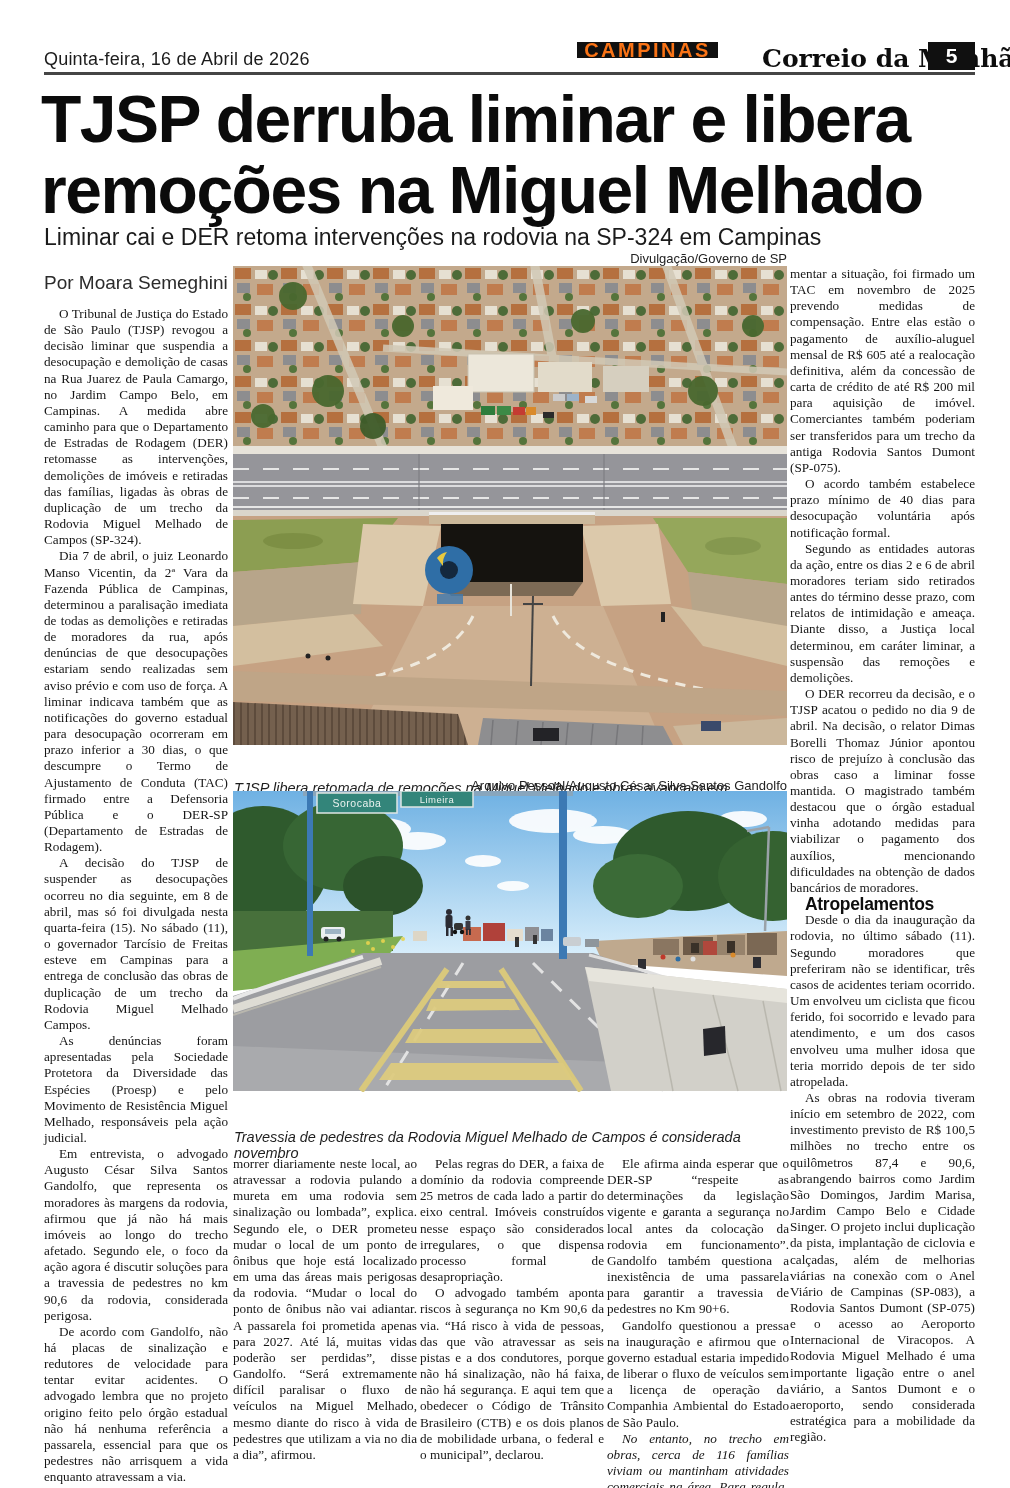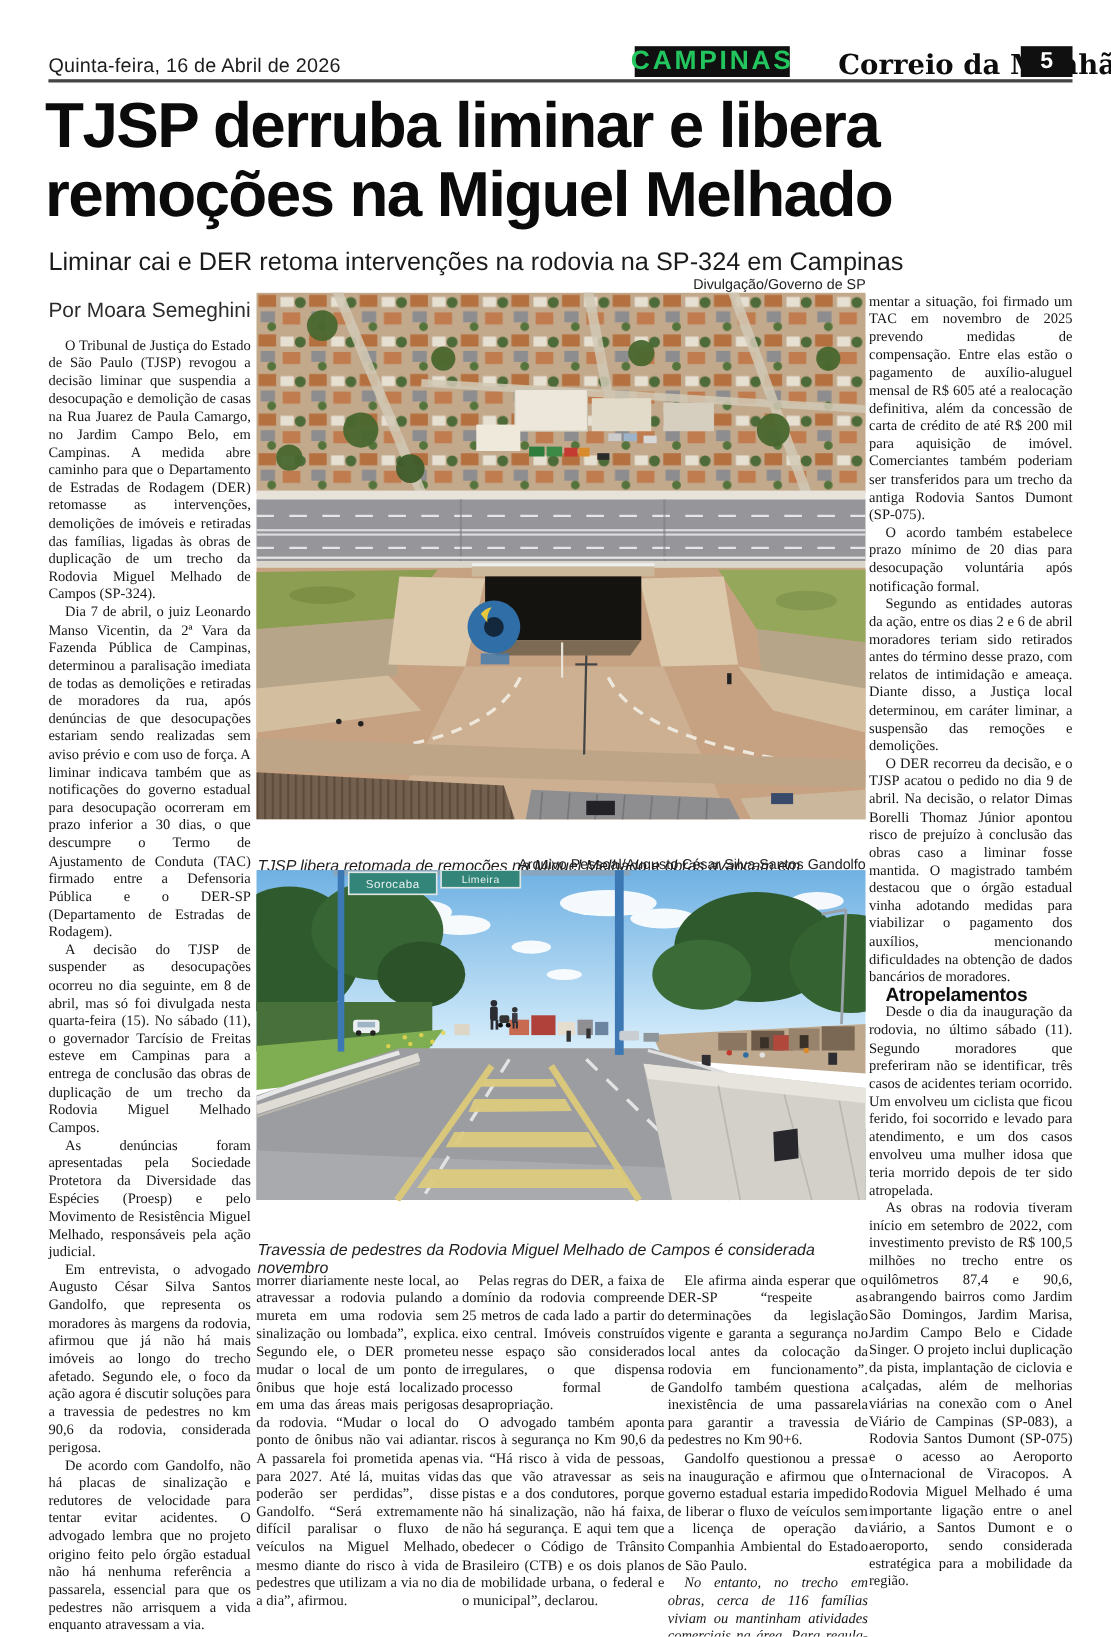--- a/index.html
+++ b/index.html
@@ -2,33 +2,33 @@
 <html lang="pt-BR"><head>
 <meta charset="utf-8">
 <style>
   html,body{margin:0;padding:0;background:#ffffff;}
   .page{position:relative;width:1010px;height:1488px;background:#fff;overflow:hidden;
         font-family:"Liberation Serif",serif;color:#141414;}
 
   
   .mast-date{position:absolute;left:44px;top:49px;font-family:"Liberation Sans",sans-serif;
              font-size:18px;color:#1c1c1c;letter-spacing:.2px;}
-  .section-badge{position:absolute;left:577px;top:42px;width:141px;height:28px;background:#101010;
-             color:#22c55e;font-family:"Liberation Sans",sans-serif;font-size:24px;font-weight:bold;
+  .section-badge{position:absolute;left:577px;top:42px;width:141px;height:16px;background:#101010;
+             color:#f97316;font-family:"Liberation Sans",sans-serif;font-size:20px;font-weight:bold;
              letter-spacing:2.5px;display:flex;align-items:center;justify-content:center;}
   .paper-name{position:absolute;left:762px;top:44px;font-family:"DejaVu Serif",serif;
              font-size:25px;font-weight:bold;color:#0d0d0d;white-space:nowrap;}
   .page-num{position:absolute;left:928px;top:42px;width:47px;height:28px;background:#101010;
              color:#fff;font-family:"Liberation Sans",sans-serif;font-size:21px;font-weight:bold;
              display:flex;align-items:center;justify-content:center;}
   .header-rule{position:absolute;left:44px;right:35px;top:72px;height:3px;background:#454545;}
 
   
   .headline{position:absolute;left:41px;top:84px;width:915px;
-            font-family:"Liberation Sans",sans-serif;font-weight:bold;font-size:58px;
+            font-family:"Liberation Sans",sans-serif;font-weight:bold;font-size:66px;
             line-height:1.07;letter-spacing:-1.5px;color:#0b0b0b;}
   .deck{position:absolute;left:44px;top:224px;width:930px;
             font-family:"Liberation Sans",sans-serif;font-size:23px;color:#1b1b1b;}
   .byline{position:absolute;left:44px;top:272px;font-family:"Liberation Sans",sans-serif;
             font-size:19px;color:#2b2b2b;}
 
   
   .col{position:absolute;width:184px;text-align:justify;font-size:13.2px;line-height:16.15px;
        color:#151515;}
   .col p{margin:0;text-indent:15px;}
@@ -318,21 +318,21 @@
     <p>O advogado também aponta riscos à segurança no Km 90,6 da via. “Há risco à vida de pessoas, das que vão atravessar as seis pistas e a dos condutores, porque não há sinalização, não há faixa, não há segurança. E aqui tem que obedecer o Código de Trânsito Brasileiro (CTB) e os dois planos de mobilidade urbana, o federal e o municipal”, declarou.</p>
   </div>
   <div class="col bcol bcol3">
     <p>Ele afirma ainda esperar que o DER-SP “respeite as determinações da legislação vigente e garanta a segurança no local antes da colocação da rodovia em funcionamento”. Gandolfo também questiona a inexistência de uma passarela para garantir a travessia de pedestres no Km 90+6.</p>
     <p>Gandolfo questionou a pressa na inauguração e afirmou que o governo estadual estaria impedido de liberar o fluxo de veículos sem a licença de operação da Companhia Ambiental do Estado de São Paulo.</p>
     <p class="spread">No entanto, no trecho em obras, cerca de 116 famílias viviam ou mantinham atividades comerciais na área. Para regula-</p>
   </div>
 
   <div class="col col-right">
     <p class="noindent">mentar a situação, foi firmado um TAC em novembro de 2025 prevendo medidas de compensação. Entre elas estão o pagamento de auxílio-aluguel mensal de R$ 605 até a realocação definitiva, além da concessão de carta de crédito de até R$ 200 mil para aquisição de imóvel. Comerciantes também poderiam ser transferidos para um trecho da antiga Rodovia Santos Dumont (SP-075).</p>
-    <p>O acordo também estabelece prazo mínimo de 20 dias para desocupação voluntária após notificação formal.</p>
+    <p>O acordo também estabelece prazo mínimo de 40 dias para desocupação voluntária após notificação formal.</p>
     <p>Segundo as entidades autoras da ação, entre os dias 2 e 6 de abril moradores teriam sido retirados antes do término desse prazo, com relatos de intimidação e ameaça. Diante disso, a Justiça local determinou, em caráter liminar, a suspensão das remoções e demolições.</p>
     <p>O DER recorreu da decisão, e o TJSP acatou o pedido no dia 9 de abril. Na decisão, o relator Dimas Borelli Thomaz Júnior apontou risco de prejuízo à conclusão das obras caso a liminar fosse mantida. O magistrado também destacou que o órgão estadual vinha adotando medidas para viabilizar o pagamento dos auxílios, mencionando dificuldades na obtenção de dados bancários de moradores.</p>
     <p class="subhead">Atropelamentos</p>
     <p>Desde o dia da inauguração da rodovia, no último sábado (11). Segundo moradores que preferiram não se identificar, três casos de acidentes teriam ocorrido. Um envolveu um ciclista que ficou ferido, foi socorrido e levado para atendimento, e um dos casos envolveu uma mulher idosa que teria morrido depois de ter sido atropelada.</p>
     <p>As obras na rodovia tiveram início em setembro de 2022, com investimento previsto de R$ 100,5 milhões no trecho entre os quilômetros 87,4 e 90,6, abrangendo bairros como Jardim São Domingos, Jardim Marisa, Jardim Campo Belo e Cidade Singer. O projeto inclui duplicação da pista, implantação de ciclovia e calçadas, além de melhorias viárias na conexão com o Anel Viário de Campinas (SP-083), a Rodovia Santos Dumont (SP-075) e o acesso ao Aeroporto Internacional de Viracopos. A Rodovia Miguel Melhado é uma importante ligação entre o anel viário, a Santos Dumont e o aeroporto, sendo considerada estratégica para a mobilidade da região.</p>
   </div>
 
 </div>
 
 </body></html>

